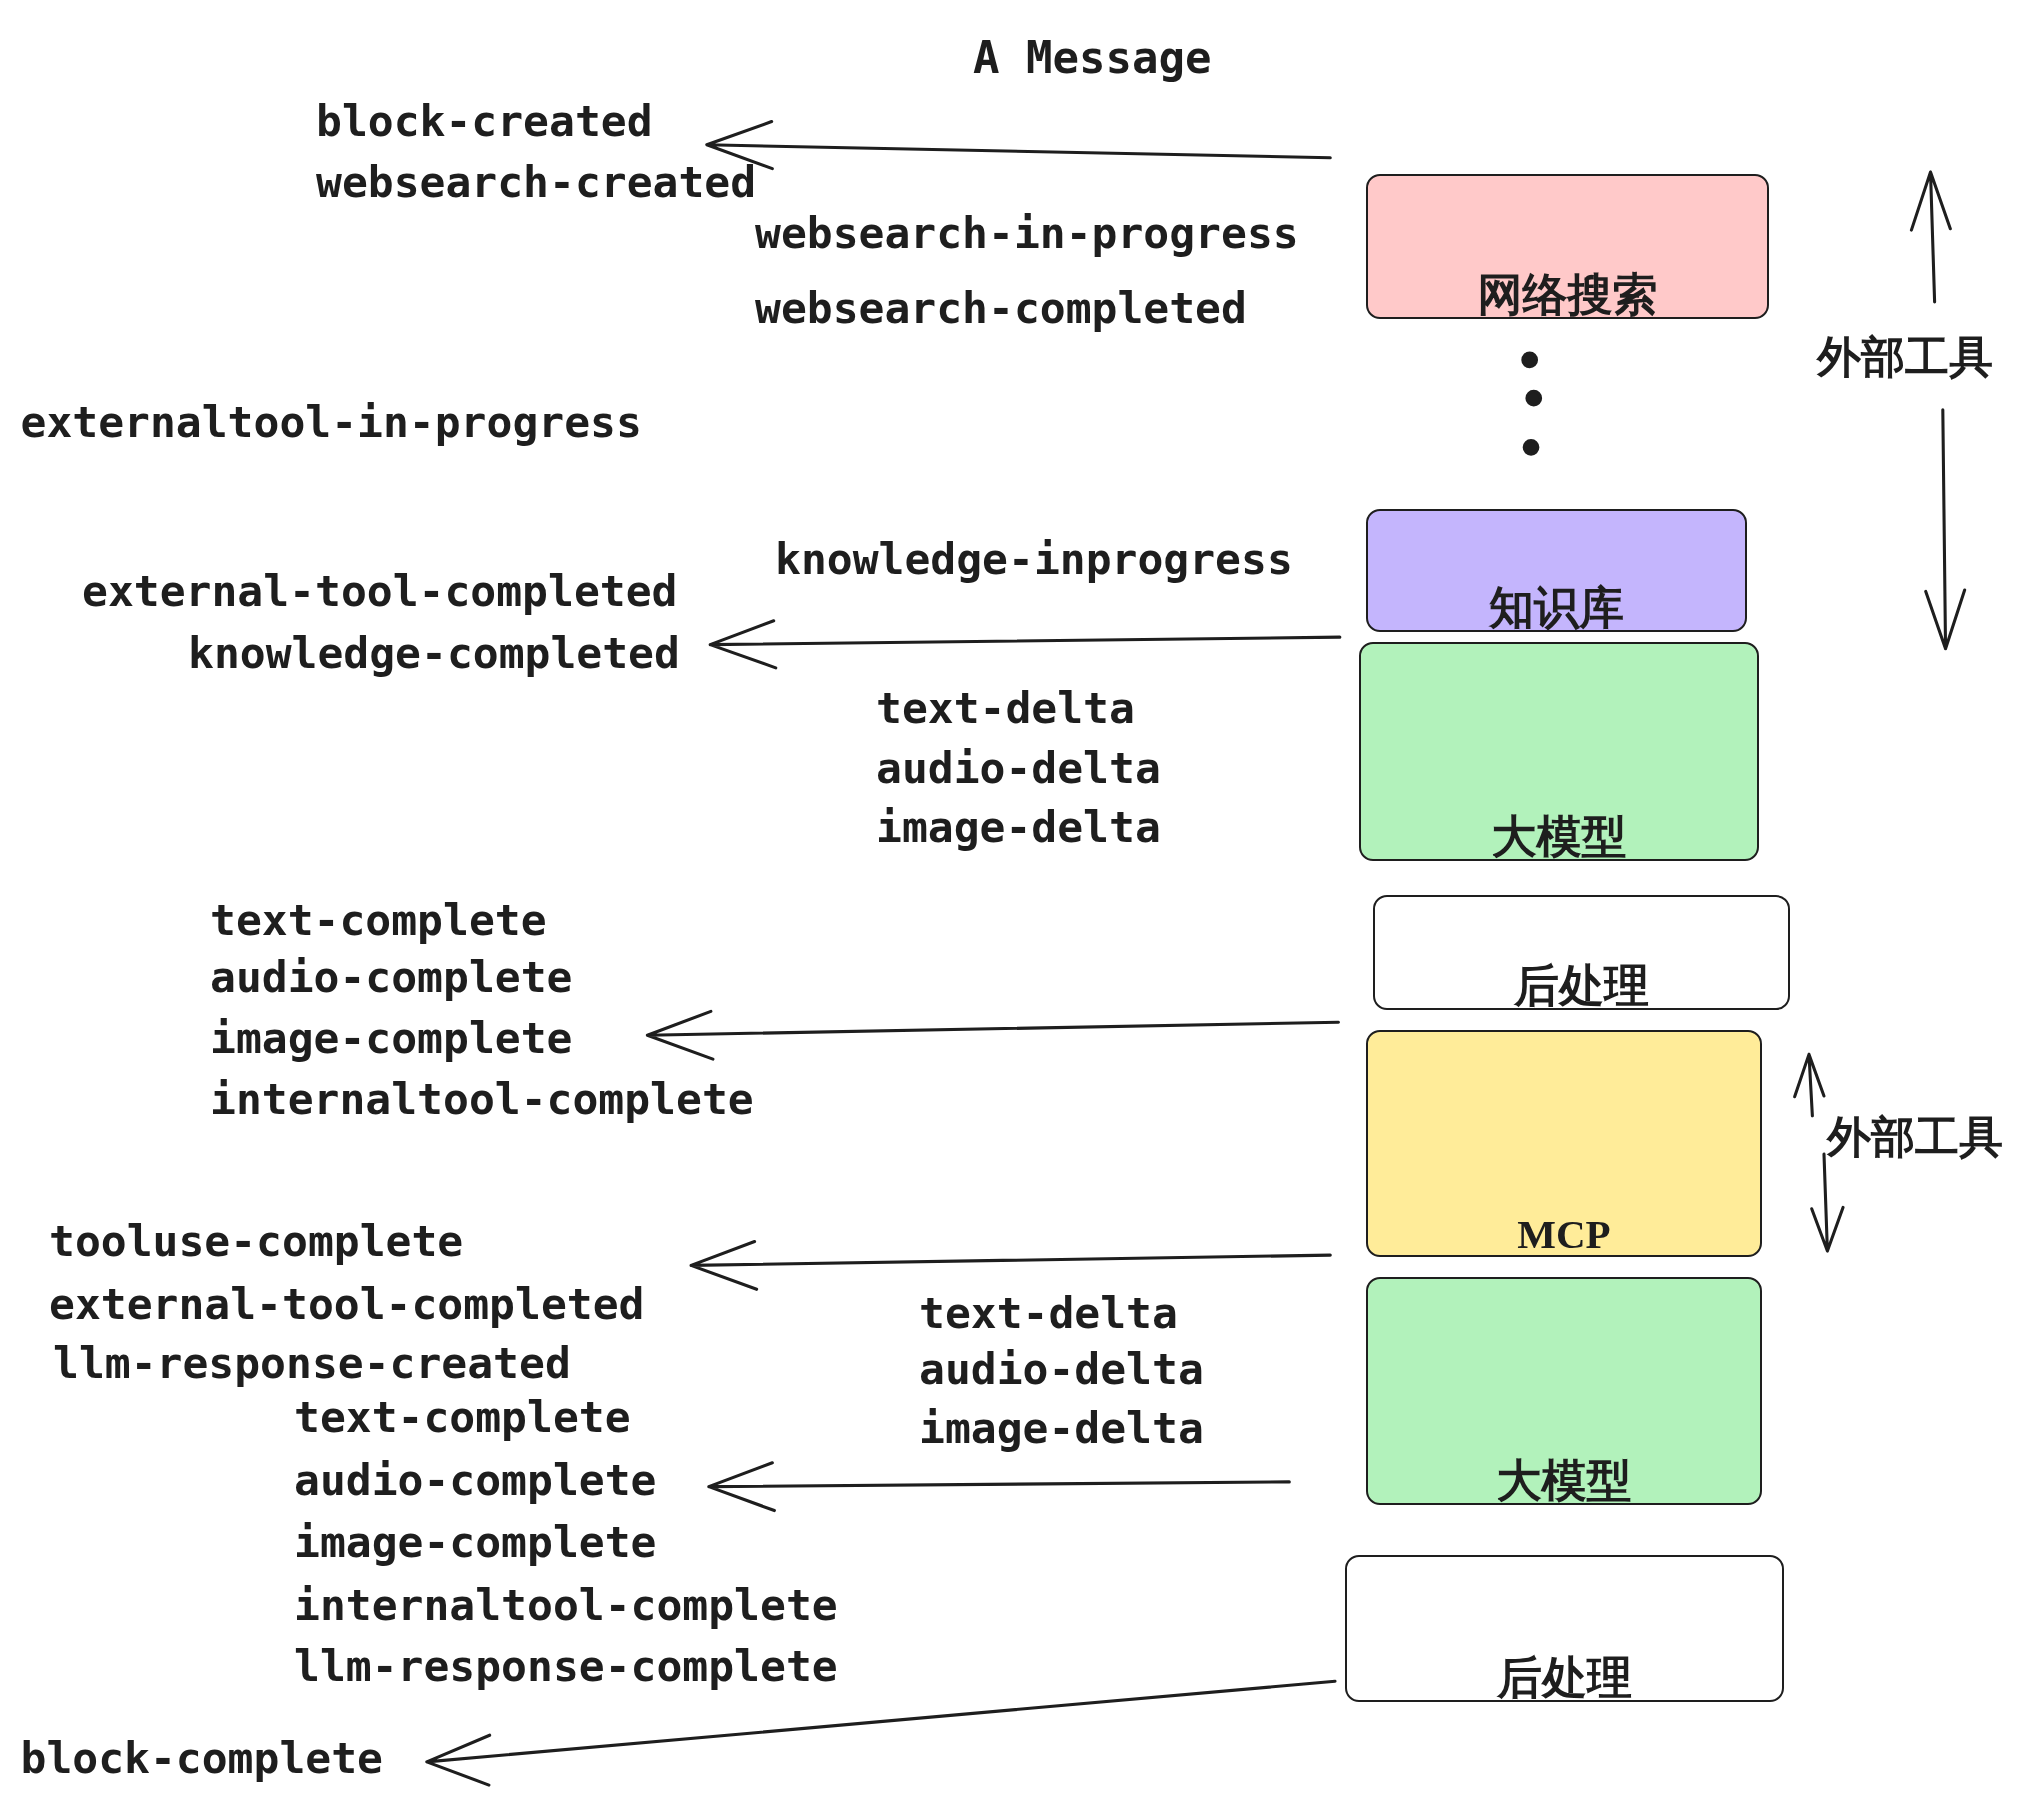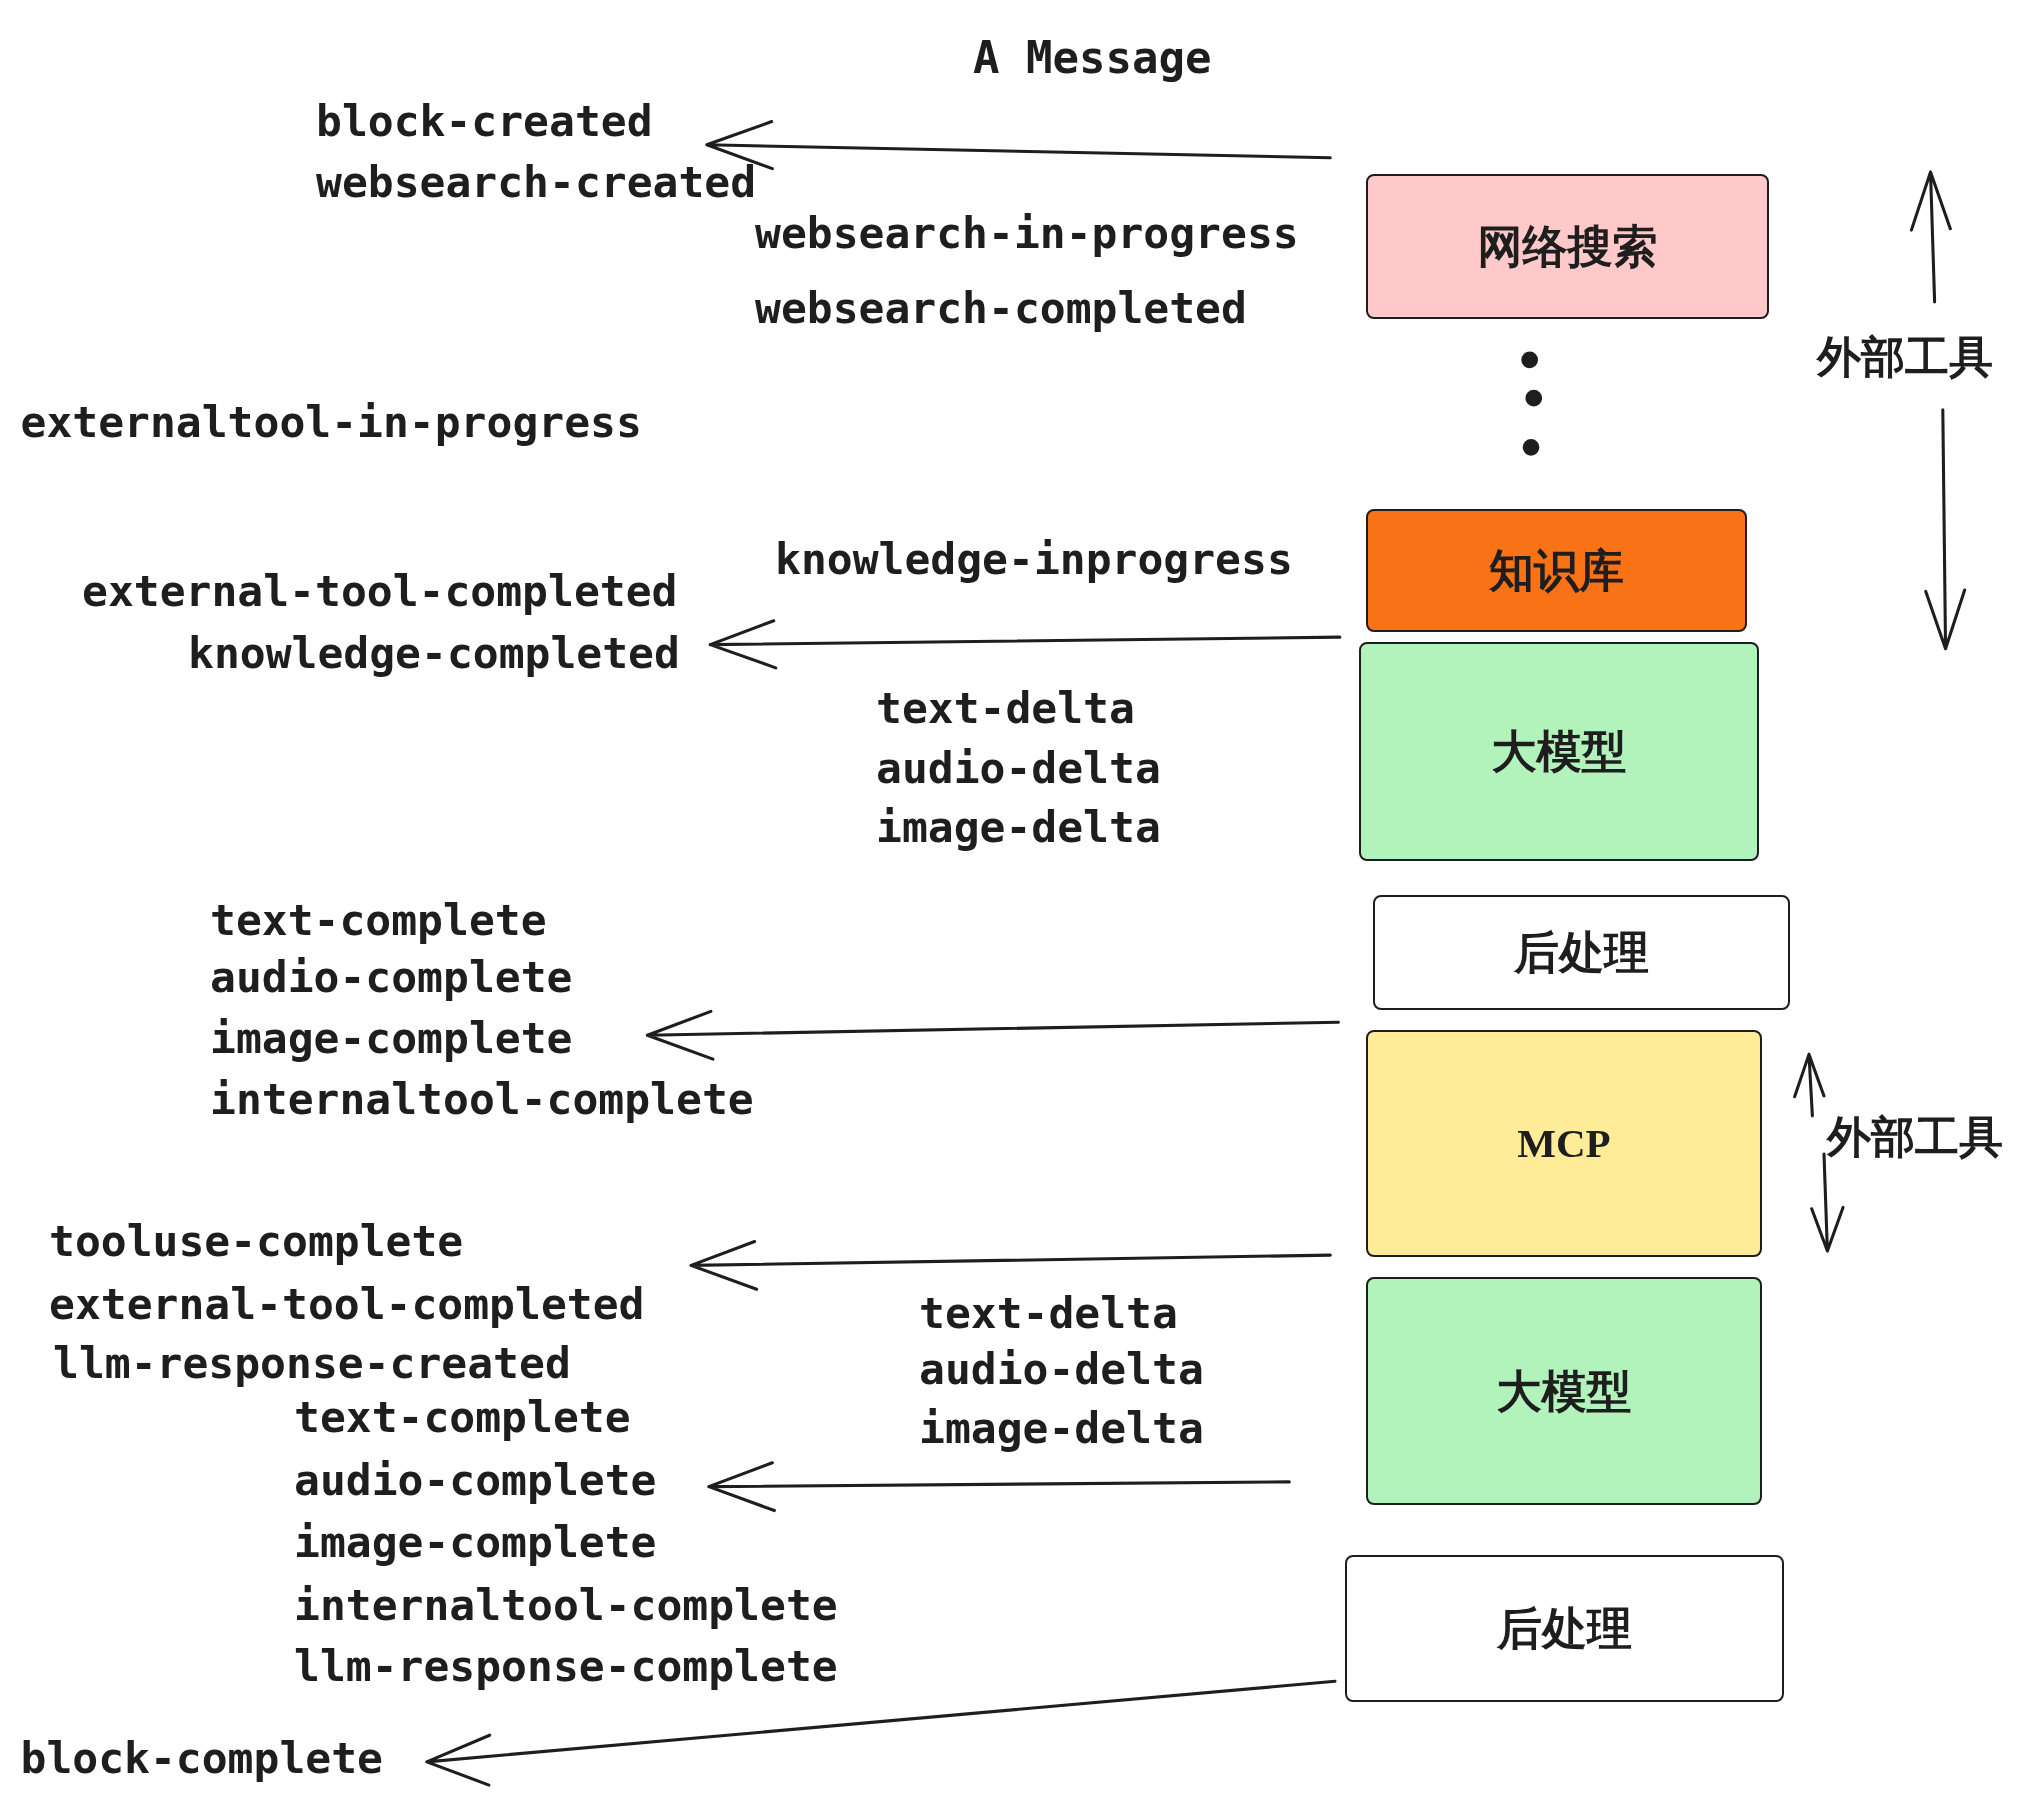--- a/index.html
+++ b/index.html
@@ -18,22 +18,22 @@
     letter-spacing:0px;white-space:nowrap;
   }
   .evt{
     position:absolute;
     font-size:43px;line-height:1.15;font-weight:bold;
     white-space:nowrap;
     text-align:center;
   }
   .box{
     position:absolute;
-    border:2.7px solid #1e1e1e;border-radius:8px;
-    display:flex;align-items:center;justify-content:center;
+    border:2.7px solid #1e1e1e;border-radius:14px;
+    display:flex;align-items:flex-end;justify-content:center;
     box-sizing:border-box;
   }
   .box-label{
     font-family:"DejaVu Sans", sans-serif;
     font-size:45px;font-weight:bold;line-height:1;white-space:nowrap;
   }
   .box-label.mono{
     font-family:Liberation Serif, serif;
     font-size:41px;
   }
@@ -93,21 +93,21 @@
   <div class="evt" style="left:294px;top:1581px">internaltool-complete</div>
   <div class="evt" style="left:294px;top:1642px">llm-response-complete</div>
   <div class="evt" style="left:919px;top:1289px">text-delta</div>
   <div class="evt" style="left:919px;top:1345px">audio-delta</div>
   <div class="evt" style="left:919px;top:1404px">image-delta</div>
   <div class="evt" style="left:20.5px;top:1734px">block-complete</div>
 
   <div class="box" style="left: 1366px; top: 174px; width: 403px; height: 145px; background: rgb(255, 201, 201);">
     <span class="box-label">网络搜索</span>
   </div>
-  <div class="box" style="left: 1366px; top: 509px; width: 381px; height: 123px; background: #f97316;">
+  <div class="box" style="left: 1366px; top: 509px; width: 381px; height: 123px; background: #c4b5fd;">
     <span class="box-label">知识库</span>
   </div>
   <div class="box" style="left: 1359px; top: 642px; width: 400px; height: 219px; background: rgb(178, 242, 187);">
     <span class="box-label">大模型</span>
   </div>
   <div class="box" style="left: 1373px; top: 895px; width: 417px; height: 115px; background: rgb(255, 255, 255);">
     <span class="box-label">后处理</span>
   </div>
   <div class="box" style="left: 1366px; top: 1030px; width: 396px; height: 227px; background: rgb(255, 236, 153);">
     <span class="box-label mono">MCP</span>

